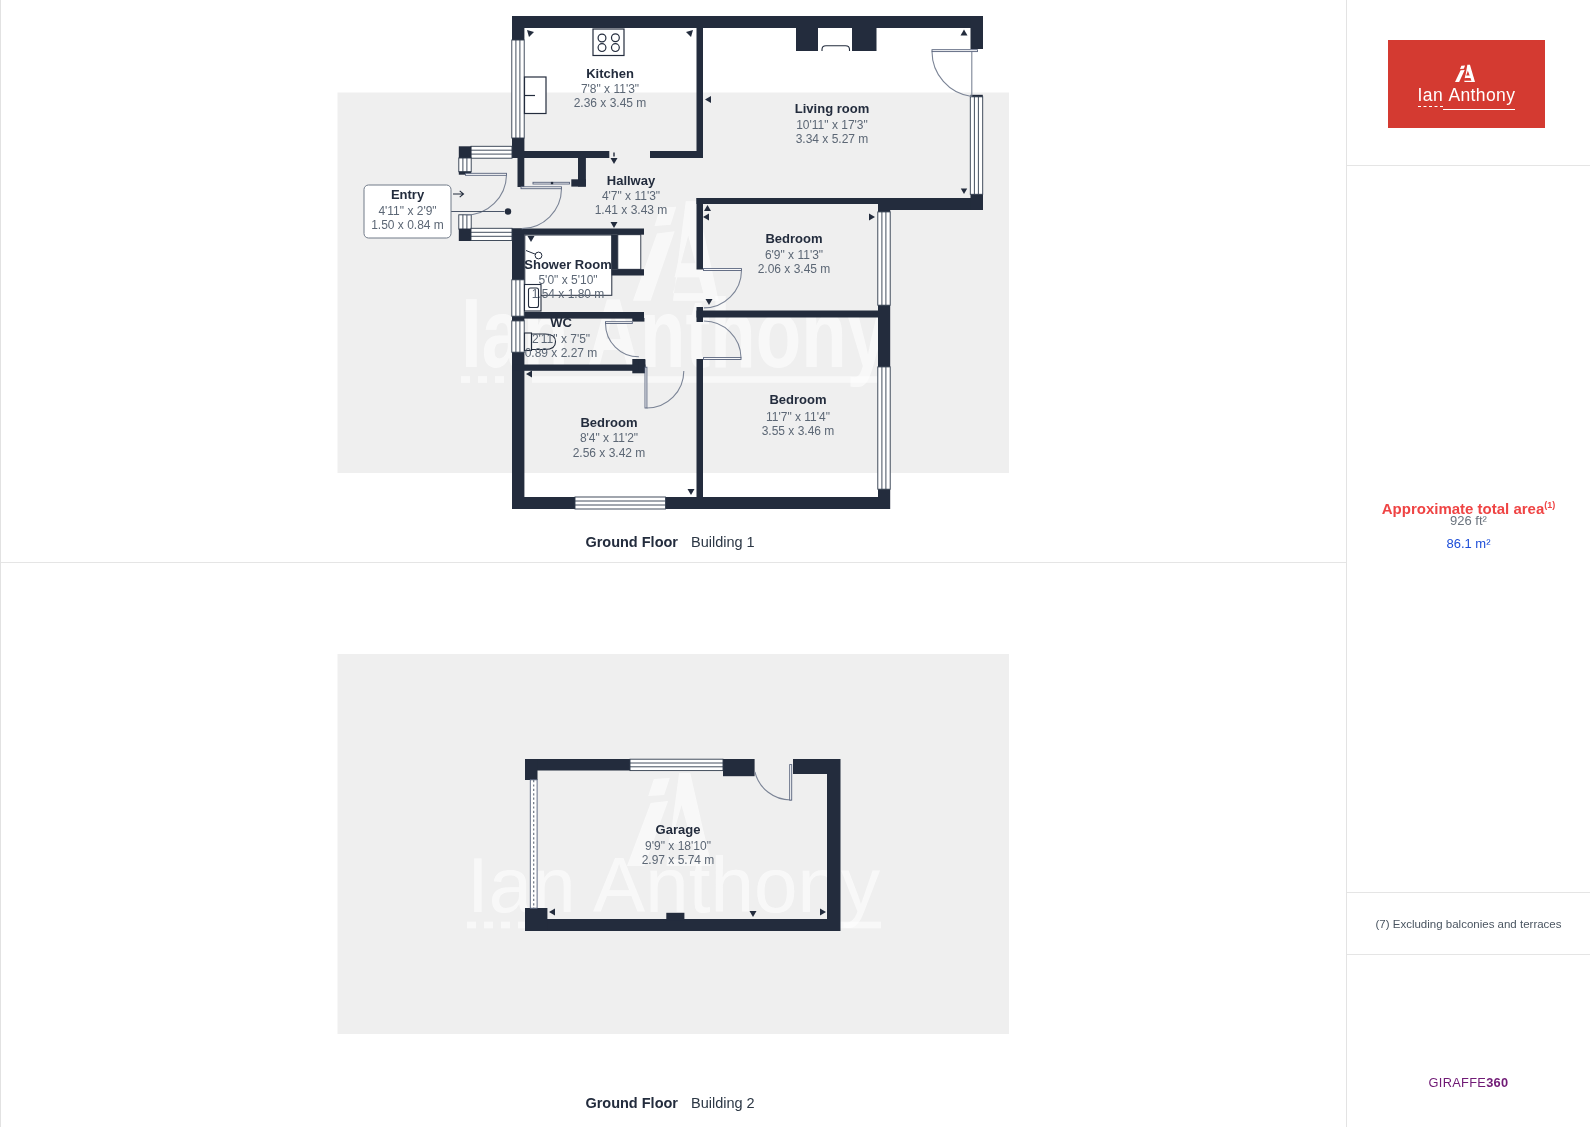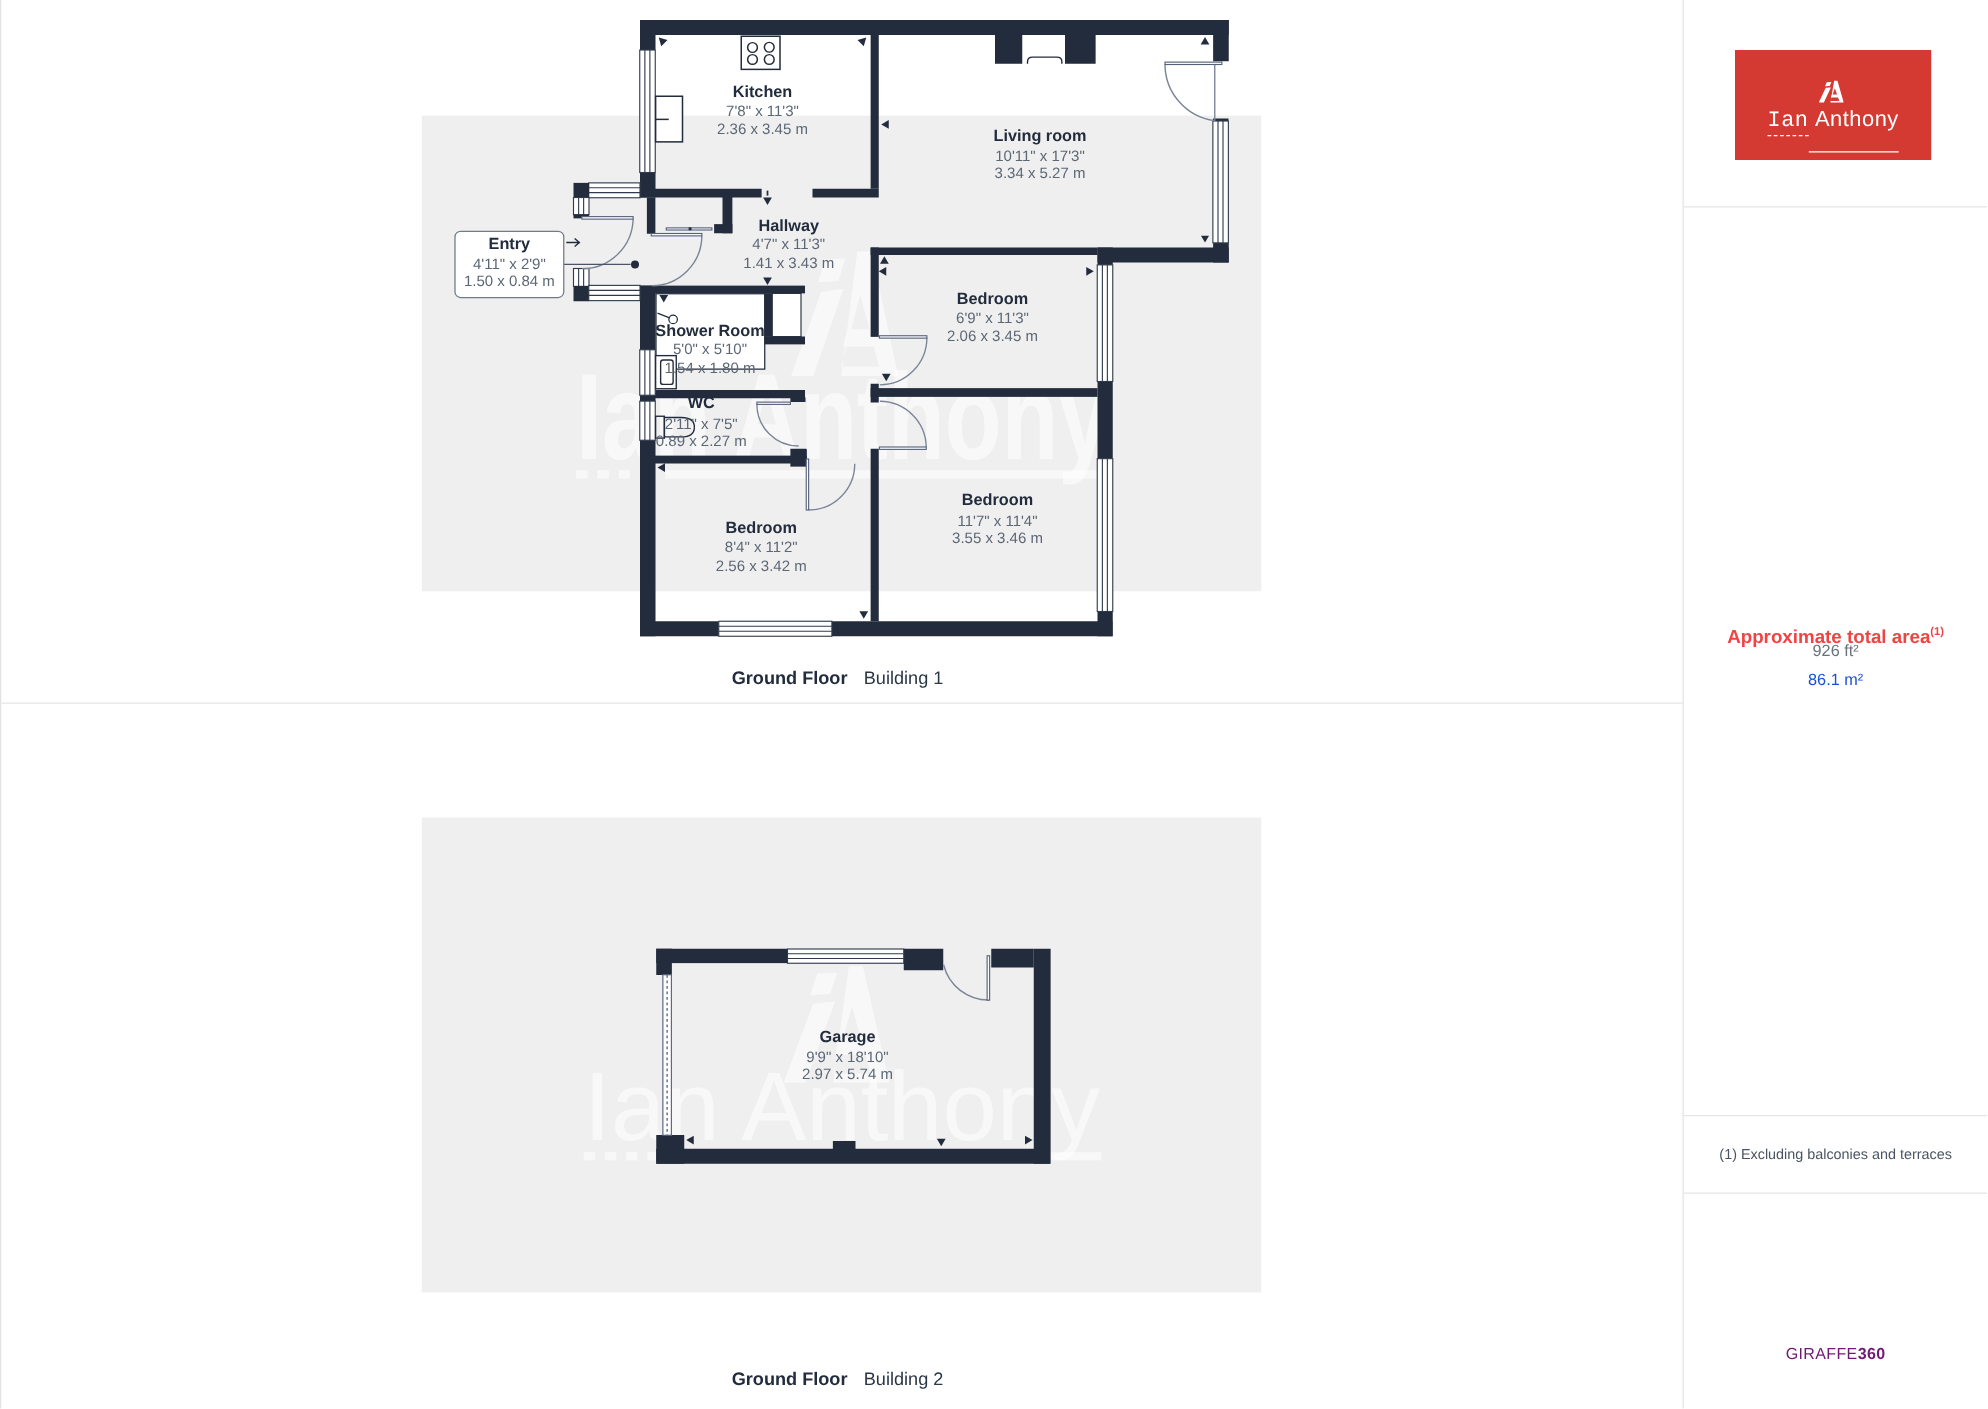--- a/index.html
+++ b/index.html
@@ -418,34 +418,34 @@
     </svg>
   </div>
 
   <div id="sidebar">
 
     <div style="position:absolute;left:41px;top:40px;width:157px;height:88px;background:#d43a31;">
       <svg width="20" height="20" viewBox="0 0 107 97" style="position:absolute;left:67px;top:23px;" fill="#ffffff">
         <use href="#iamark"></use>
       </svg>
       <div style="position:absolute;left:0;right:0;top:45px;text-align:center;color:#fff;font-size:17.5px;line-height:20px;letter-spacing:0.4px;">
-        <span style="border-bottom:1.6px dashed #fff;padding-bottom:1px;font-family:Liberation Mono, monospace;">Ian</span><span style="border-bottom:1.6px solid #fff;padding-bottom:16px;">&nbsp;Anthony</span>
+        <span style="border-bottom:1.6px dashed #fff;padding-bottom:1px;">Ian</span><span style="border-bottom:1.6px solid #fff;padding-bottom:4px;">&nbsp;Anthony</span>
       </div>
     </div>
 
     <div class="sdiv" style="top:165px;"></div>
 
     <div class="ctr" style="top:500px;font-size:15px;font-weight:bold;color:#ef4444;">Approximate total area<span style="font-size:9px;vertical-align:6px;">(1)</span></div>
 
     <div class="ctr" style="top:513px;font-size:13px;color:#6a737d;">926 ft²</div>
 
     <div class="ctr" style="top:536px;font-size:13px;color:#1d4ed8;">86.1 m²</div>
 
     <div class="sdiv" style="top:892px;"></div>
 
-    <div class="ctr" style="top:918px;font-size:11.5px;color:#4a5561;">(1) Excluding balconies and terraces</div>
+    <div class="ctr" style="top:918px;font-size:11.5px;color:#4a5561;">(7) Excluding balconies and terraces</div>
 
     <div class="sdiv" style="top:954px;"></div>
 
 
     <div class="ctr" style="top:1075px;font-size:12.8px;letter-spacing:0.3px;color:#701a75;">GIRAFFE<b>360</b></div>
   </div>
 </div>
 
 </body></html>

